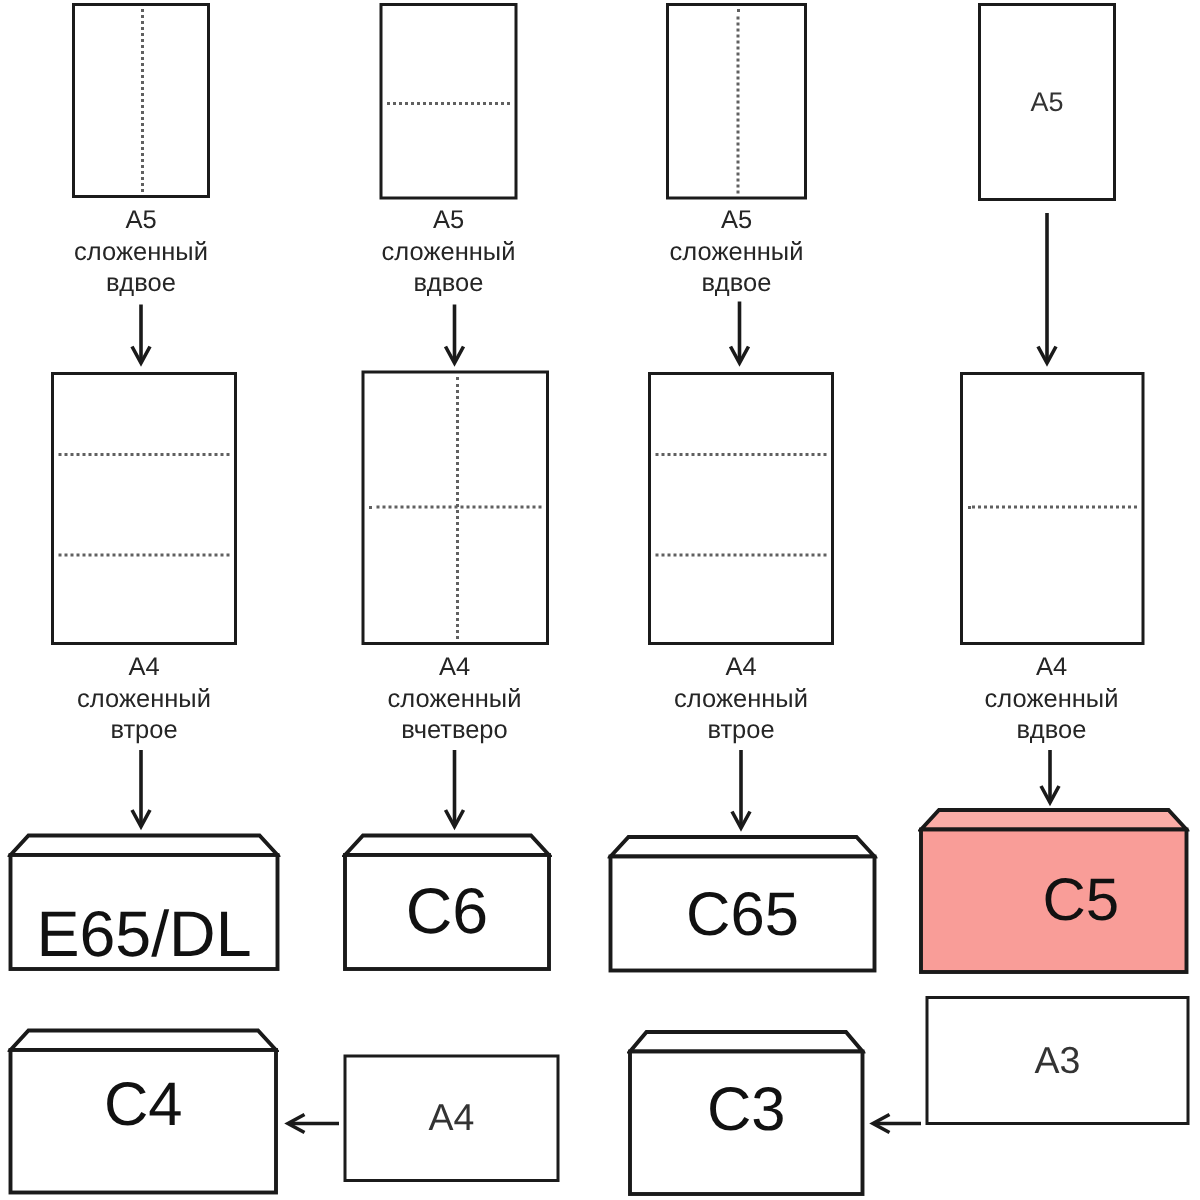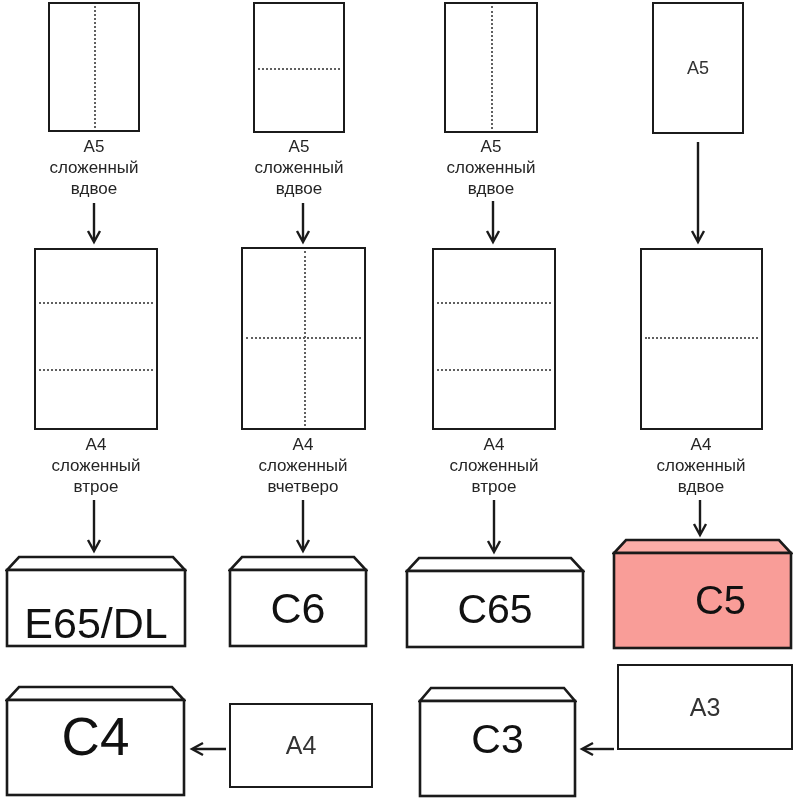--- a/index.html
+++ b/index.html
@@ -113,21 +113,21 @@
       <rect x="2" y="15" width="177" height="95" stroke="#1a1a1a" stroke-width="2.6" fill="#f99d98"></rect>
     </svg>
     <span class="env-label" style="top:15px;height:95px;font-size:40px;">C5</span>
   </div>
 
   <div class="envelope" style="left:5px;top:685px;width:181px;height:112px;">
     <svg width="181" height="112" viewBox="0 0 181 112">
       <polygon points="14,2 167,2 179,15 2,15" fill="#ffffff" stroke="#1a1a1a" stroke-width="2.6"></polygon>
       <rect x="2" y="15" width="177" height="95" fill="#ffffff" stroke="#1a1a1a" stroke-width="2.6"></rect>
     </svg>
-    <span class="env-label" style="top:15px;height:72px;font-size:53px;">C4</span>
+    <span class="env-label" style="top:15px;height:72px;font-size:41px;">C4</span>
   </div>
   <div class="sheet" style="left:229px;top:703px;width:144px;height:85px;border-width:2.8px;">
     <span class="sheet-label" style="font-size:25px;">A4</span>
   </div>
 
   <div class="envelope" style="left:418px;top:686px;width:159px;height:112px;">
     <svg width="159" height="112" viewBox="0 0 159 112">
       <polygon points="13,2 146,2 157,15 2,15" fill="#ffffff" stroke="#1a1a1a" stroke-width="2.6"></polygon>
       <rect x="2" y="15" width="155" height="95" fill="#ffffff" stroke="#1a1a1a" stroke-width="2.6"></rect>
     </svg>

